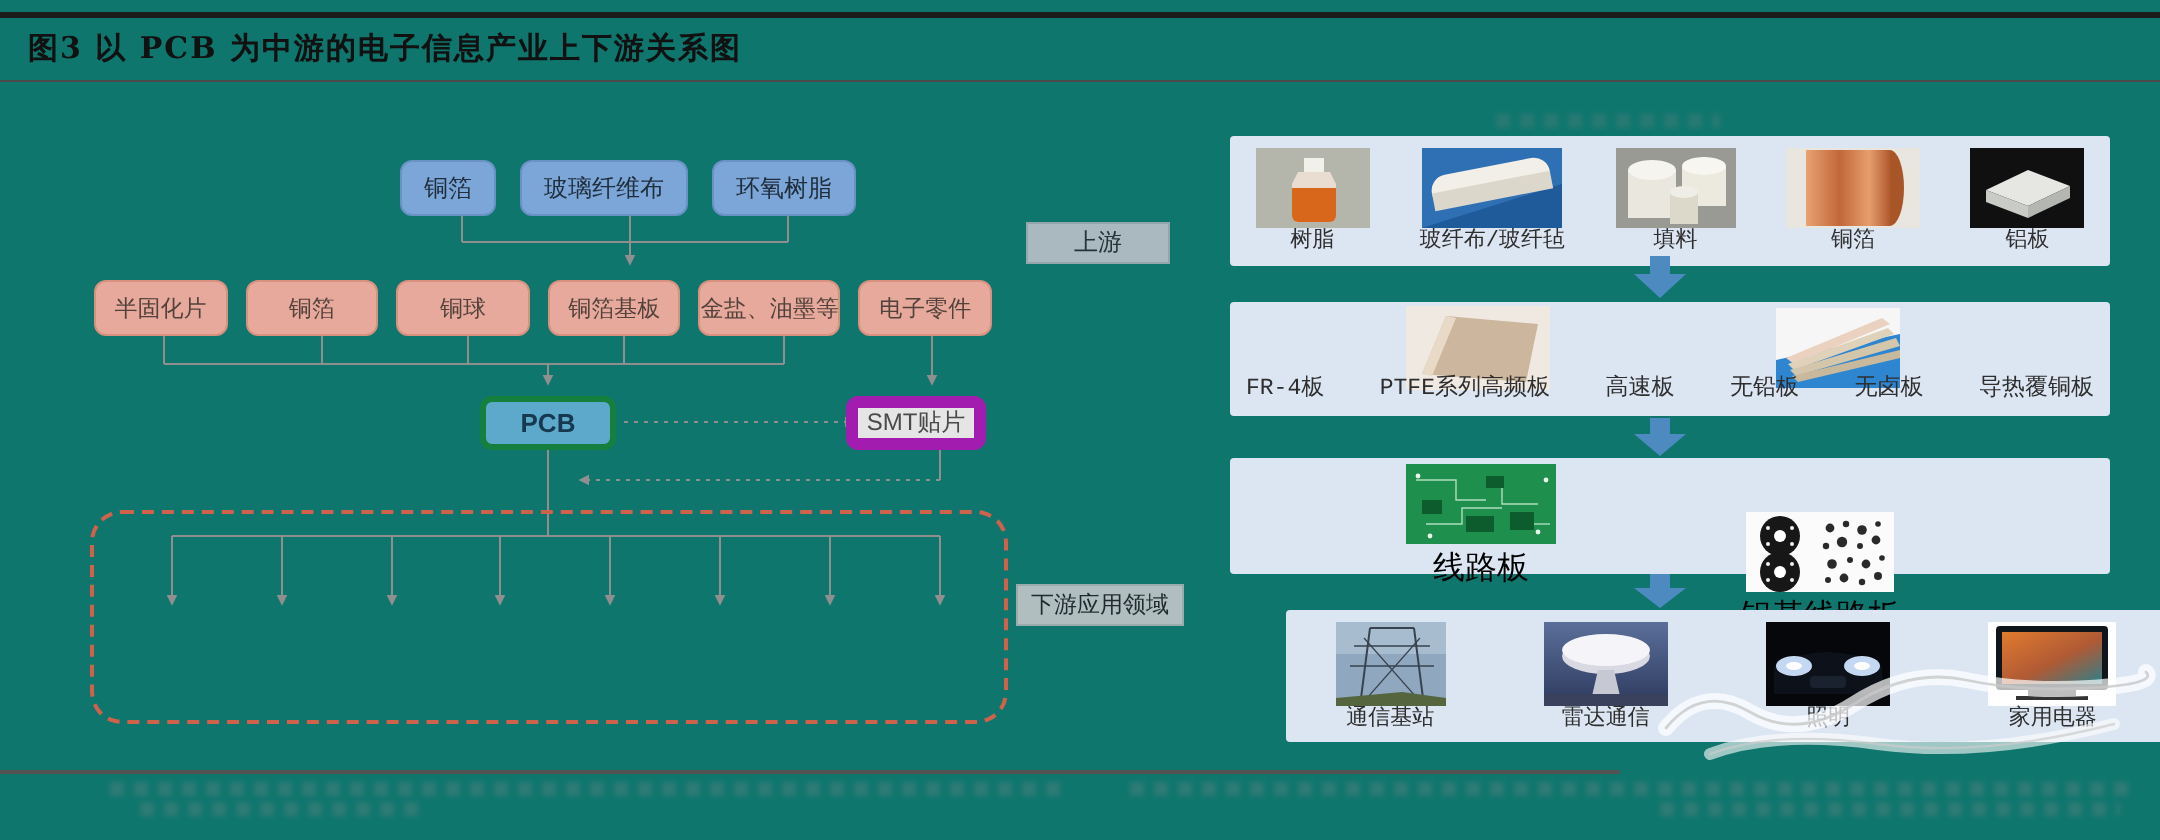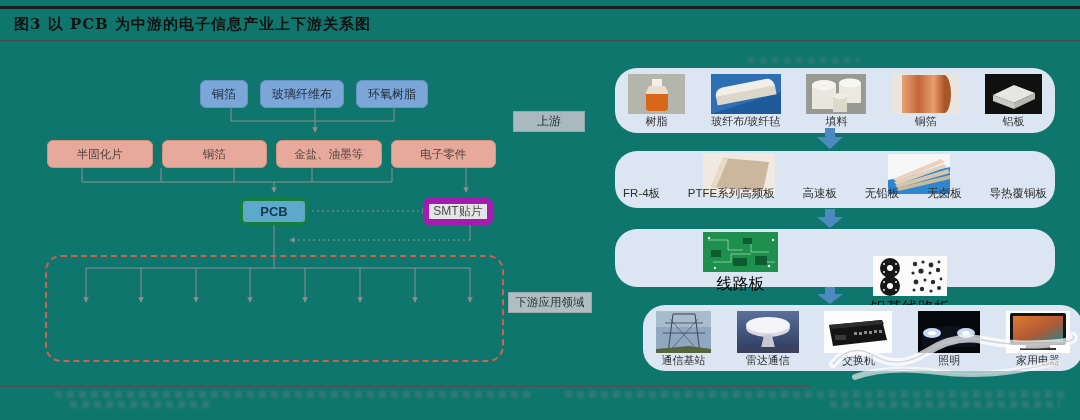--- a/index.html
+++ b/index.html
@@ -28,21 +28,21 @@
           background:#aab9c0;border:1px solid #93a6ae;font-size:12px;color:#253237;}
   .tag-down{position:absolute;left:508px;top:292px;width:84px;height:21px;z-index:2;
           background:#b1bec0;border:1px solid #9aabad;font-size:11.5px;color:#1f2a2c;}
   .dash-zone{position:absolute;left:45px;top:255px;width:455px;height:103px;z-index:1;
           border:2px dashed #d0614a;border-radius:16px;}
   .row-app{left:62px;top:310px;width:432px;gap:7px;}
   .bx-khaki{flex:1;background:#ded7a4;border:1px solid #c6bc82;height:26px;
           font-size:10.5px;color:#4c4733;overflow:hidden;}
   .connector-svg{position:absolute;left:0;top:0;z-index:0;pointer-events:none;}
   
-  .band{position:absolute;left:615px;width:440px;background:#dce6f3;border-radius:22px;z-index:1;}
+  .band{position:absolute;left:615px;width:440px;background:#dce6f3;border-radius:2px;z-index:1;font-family:Liberation Mono, monospace;}
   .band1{top:68px;height:59px;}
   .band2{top:151px;height:57px;}
   .band3{top:229px;height:58px;}
   .band4{top:305px;height:60px;margin-left:28px;}
   .band-flex{display:flex;justify-content:space-around;align-items:flex-start;padding-top:6px;}
   .fig{display:flex;flex-direction:column;align-items:center;gap:1px;}
   .fig .cap{font-size:11px;color:#2e2e2e;white-space:nowrap;line-height:12px;}
   .ph{display:block;}
   .band2-labels{position:absolute;left:8px;right:8px;bottom:7px;display:flex;
                 justify-content:space-between;font-size:11.5px;color:#2e2e2e;white-space:nowrap;}
@@ -94,20 +94,22 @@
   <div class="row row-raw">
     <div class="bx bx-blue">铜箔</div>
     <div class="bx bx-blue">玻璃纤维布</div>
     <div class="bx bx-blue">环氧树脂</div>
   </div>
   <div class="bx tag-up">上游</div>
 
   <div class="row row-mat">
     <div class="bx bx-pink">半固化片</div>
     <div class="bx bx-pink">铜箔</div>
+    <div class="bx bx-pink">铜球</div>
+    <div class="bx bx-pink">铜箔基板</div>
     <div class="bx bx-pink">金盐、油墨等</div>
     <div class="bx bx-pink">电子零件</div>
   </div>
 
   <div class="bx bx-pcb">PCB</div>
   <div class="bx bx-smt">SMT贴片</div>
 
   <div class="dash-zone"></div>
   <div class="bx tag-down">下游应用领域</div>
 
@@ -299,37 +301,20 @@
         </defs>
         <rect width="62" height="42" fill="url(#sky)"></rect>
         <ellipse cx="31" cy="17" rx="22" ry="9" fill="#d8d9e2"></ellipse>
         <ellipse cx="31" cy="14" rx="22" ry="8" fill="#f5f5f9"></ellipse>
         <path d="M27,24h8l3,13h-14z" fill="#c6c9d4"></path>
         <rect y="36" width="62" height="6" fill="#39415c"></rect>
       </svg>
       <span class="cap">雷达通信</span>
     </div>
     <div class="fig">
-      <svg class="ph" width="68" height="42">
-        <rect width="68" height="42" fill="#fdfdfd"></rect>
-        <path d="M5,14 L58,9 63,29 9,35z" fill="#141414"></path>
-        <path d="M5,14 L58,9 60,13 7,18z" fill="#2d2d2d"></path>
-        <g fill="#8a8a8a">
-          <rect x="30" y="21" width="3" height="3"></rect>
-            <rect x="35" y="21" width="3" height="3"></rect>
-          <rect x="40" y="20" width="3" height="3"></rect>
-            <rect x="45" y="20" width="3" height="3"></rect>
-          <rect x="50" y="19" width="3" height="3"></rect>
-            <rect x="55" y="19" width="3" height="3"></rect>
-        </g>
-        <rect x="11" y="24" width="11" height="5" fill="#3a3a3a"></rect>
-      </svg>
-      <span class="cap">交换机</span>
-    </div>
-    <div class="fig">
       <svg class="ph" width="62" height="42">
         <rect width="62" height="42" fill="#05070a"></rect>
         <path d="M4,22 Q31,8 58,22 L58,36 H4z" fill="#0d1119"></path>
         <ellipse cx="14" cy="22" rx="9" ry="5" fill="#cfe4ff" opacity="0.95"></ellipse>
         <ellipse cx="48" cy="22" rx="9" ry="5" fill="#cfe4ff" opacity="0.95"></ellipse>
         <ellipse cx="14" cy="22" rx="4" ry="2" fill="#ffffff"></ellipse>
         <ellipse cx="48" cy="22" rx="4" ry="2" fill="#ffffff"></ellipse>
         <rect x="22" y="27" width="18" height="6" rx="2" fill="#1a2230"></rect>
       </svg>
       <span class="cap">照明</span>

